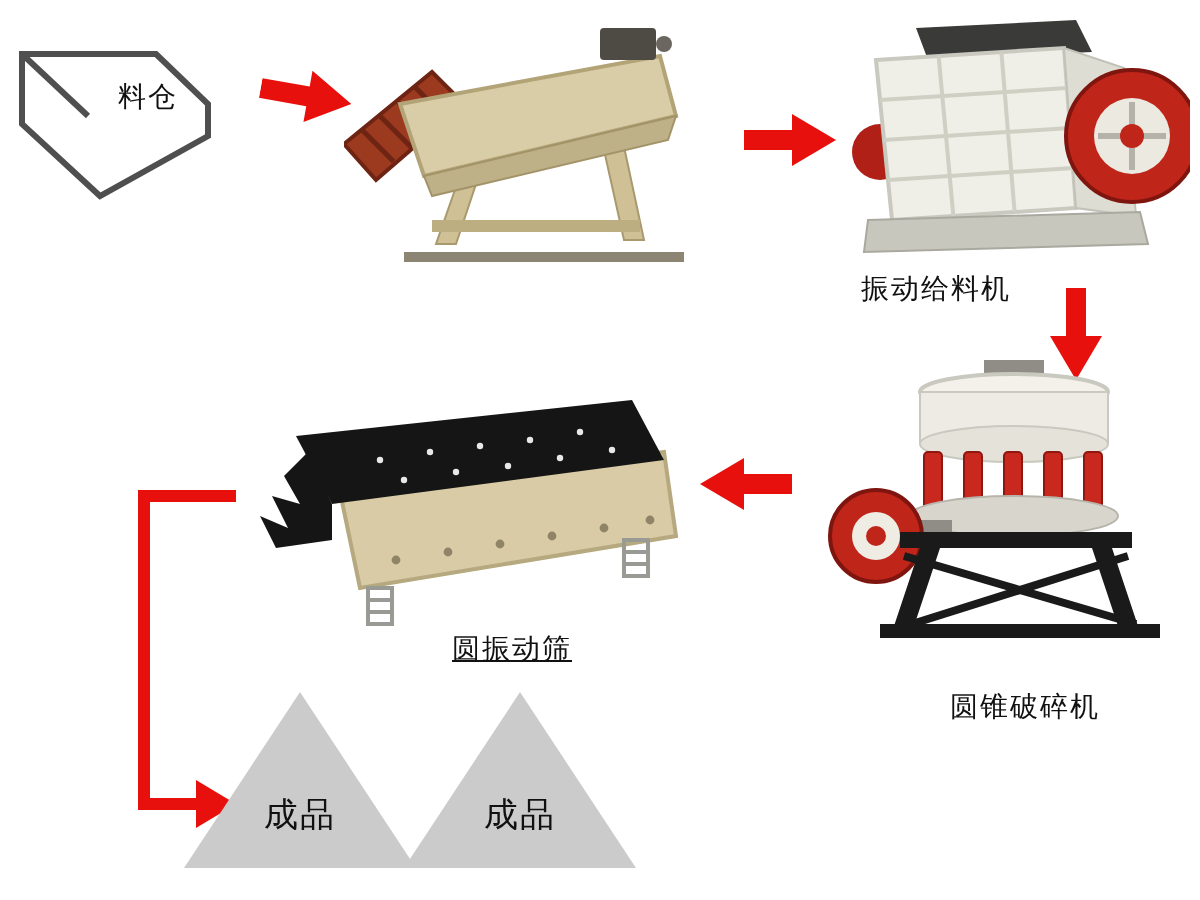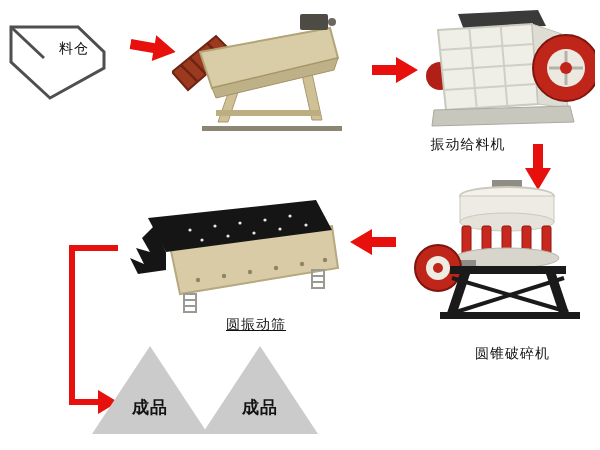--- a/index.html
+++ b/index.html
@@ -5,21 +5,21 @@
   html,body{margin:0;padding:0;background:#ffffff;}
   .canvas{
     position:relative;width:600px;height:450px;background:#ffffff;overflow:hidden;
     font-family:"Liberation Sans","DejaVu Sans",sans-serif;
   }
   .abs{position:absolute;}
   .label{
     position:absolute;color:#111111;font-size:14px;font-weight:500;
     text-align:center;letter-spacing:1px;line-height:1.2;white-space:nowrap;
   }
-  .product-label{font-size:17px;font-weight:700;}
+  .product-label{font-size:17px;font-weight:400;}
   svg{display:block;}
 </style>
 </head>
 <body>
 
 <div class="canvas">
 
   <svg class="abs" style="left:8px;top:22px;" width="100" height="80" viewBox="0 0 100 80">
     <polygon points="3,5 70,5 96,30 96,46 42,76 3,40" fill="#ffffff" stroke="#4f4f4f" stroke-width="3"></polygon>
     <line x1="3" y1="5" x2="36" y2="36" stroke="#4f4f4f" stroke-width="3"></line>

